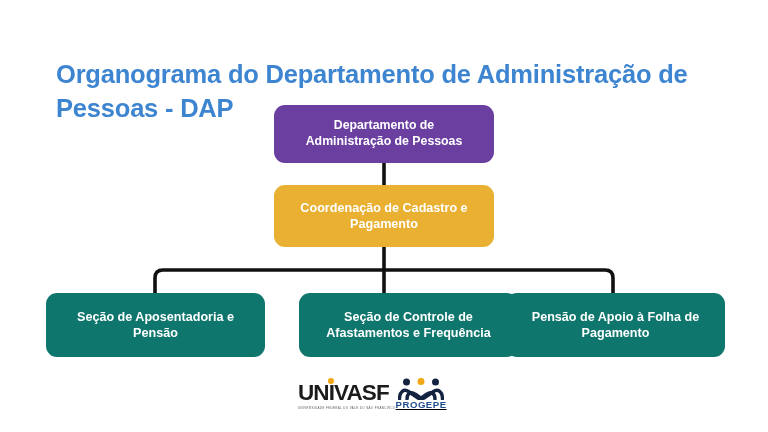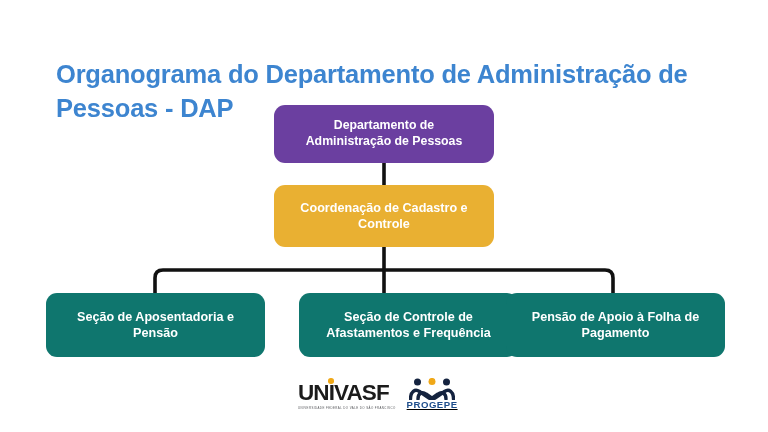--- a/index.html
+++ b/index.html
@@ -97,21 +97,21 @@
 
   
   #footer-logo {
     position: absolute;
     left: 298px;
     top: 374px;
     width: 180px;
     height: 40px;
     display: flex;
     align-items: center;
-    gap: 11px;
+    gap: 0;
   }
   #univasf-lockup {
     display: flex;
     flex-direction: column;
     justify-content: center;
     align-items: flex-start;
     position: relative;
     padding-top: 3px;
   }
   #univasf-wordmark {
@@ -171,21 +171,21 @@
 
     <path d="M384,247 L384,300" fill="none" stroke="#111111" stroke-width="3.6"></path>
 
     <path d="M155,300 L155,278 Q155,270 163,270 L605,270 Q613,270 613,278 L613,300" fill="none" stroke="#111111" stroke-width="3.6" stroke-linecap="butt"></path>
   </svg>
 
   <div class="node node-root">Departamento de
 Administração de Pessoas</div>
 
   <div class="node node-coord">Coordenação de Cadastro e
-Controle</div>
+Pagamento</div>
 
   <div class="node node-section pos-0">Seção de Aposentadoria e
 Pensão</div>
   <div class="node node-section pos-1">Seção de Controle de
 Afastamentos e Frequência</div>
   <div class="node node-section pos-2">Pensão de Apoio à Folha de
 Pagamento</div>
 
   <div id="footer-logo">
 

